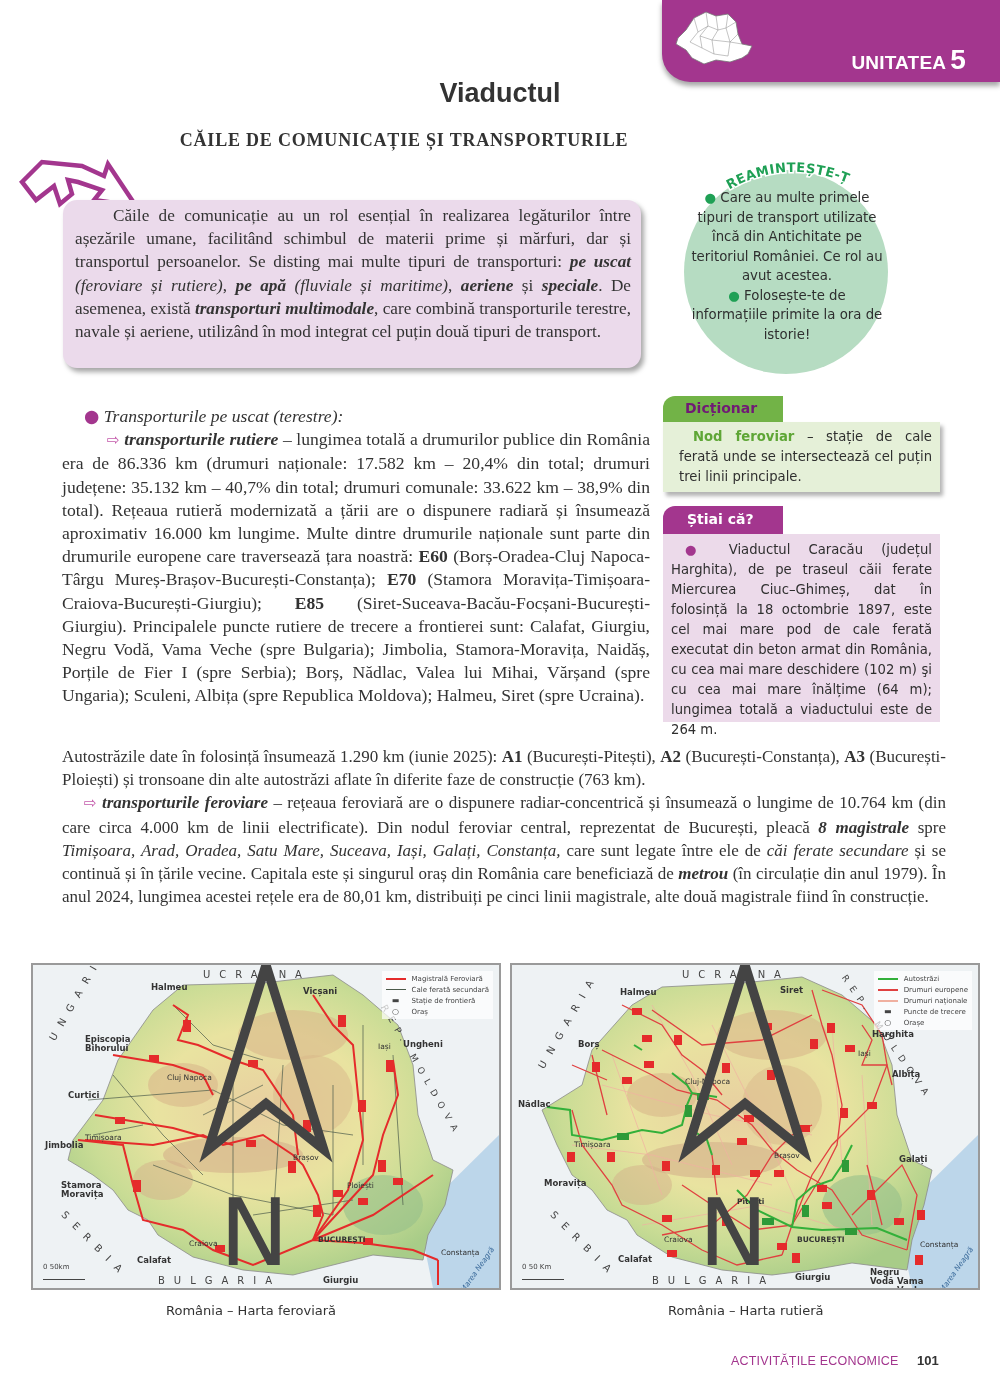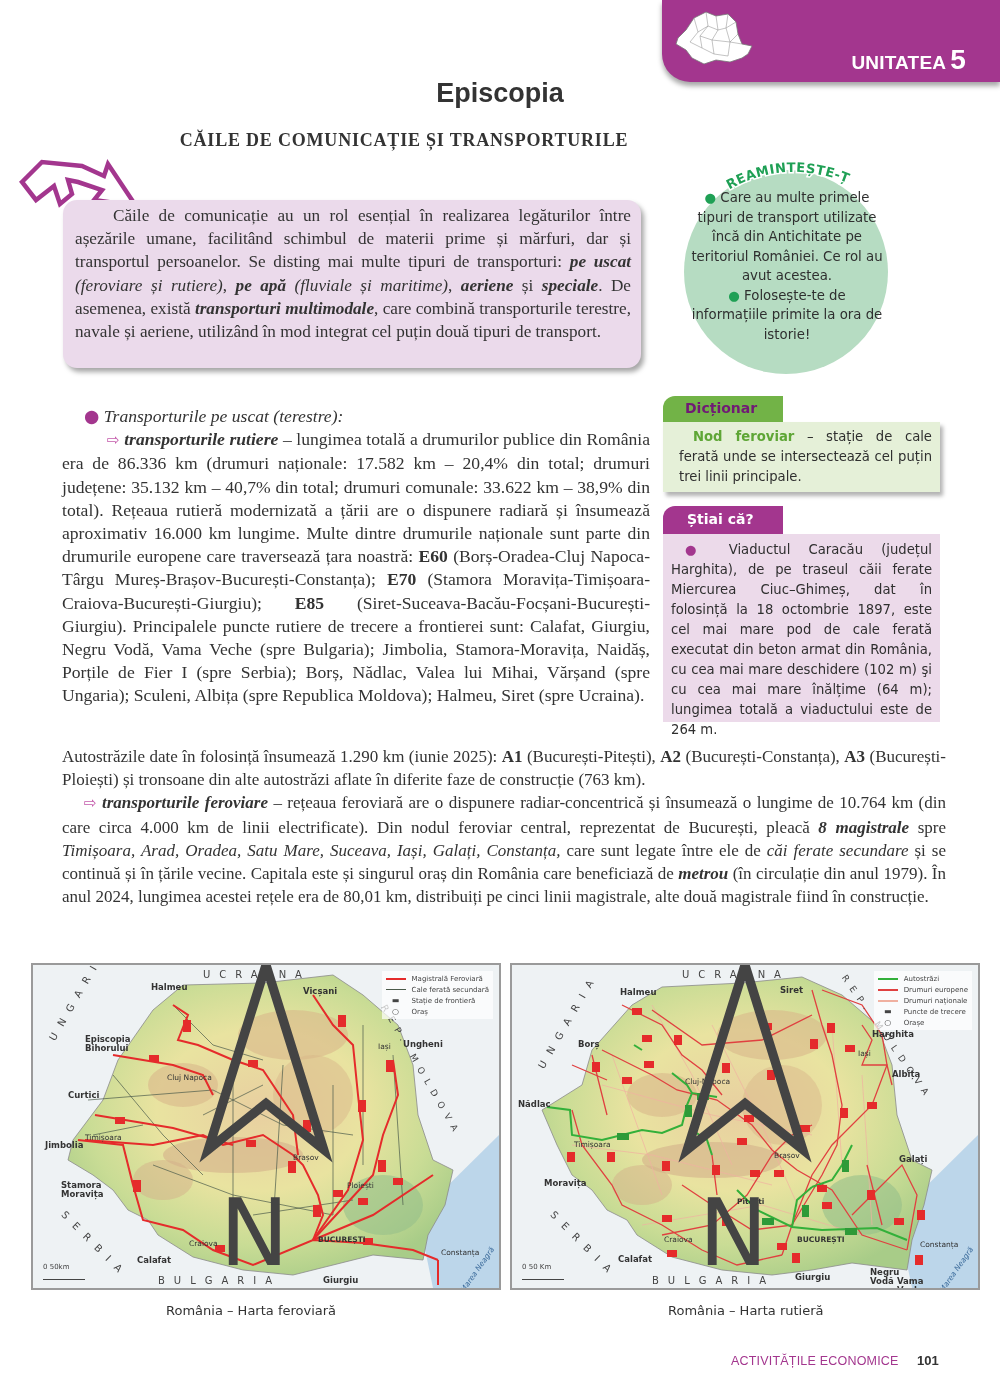--- a/index.html
+++ b/index.html
@@ -143,21 +143,21 @@
 <body>
 
 <div class="unit-banner">
   <svg class="unit-map" viewBox="0 0 82 60">
     <path d="M6 30 L14 22 L22 10 L34 4 L44 8 L56 6 L64 14 L66 26 L70 36 L80 38 L76 46 L70 50 L58 54 L44 52 L32 56 L20 50 L14 42 L4 36 Z" fill="#fff" stroke="#777" stroke-width="0.8"></path>
     <path d="M22 10 L26 24 L18 34 M34 4 L36 18 L28 28 L30 40 M44 8 L46 22 L40 32 L42 46 M56 6 L54 20 L58 34 L56 48 M26 24 L36 18 L46 22 L54 20 M18 34 L30 40 L42 46 L56 48 M64 14 L54 20 M66 26 L58 34 L70 36 M28 28 L40 32 L58 34" fill="none" stroke="#888" stroke-width="0.5"></path>
   </svg>
   <div class="unit-label"><span>UNITATEA</span><span class="unit-number">5</span></div>
 </div>
 
-<h1 class="page-title">Episcopia</h1>
+<h1 class="page-title">Viaductul</h1>
 <h2 class="section-title">CĂILE DE COMUNICAȚIE ȘI TRANSPORTURILE</h2>
 
 <svg class="arrow-icon" viewBox="0 0 124 60">
   <path d="M8 32 L28 12 L68 16 L90 26 L94 14 L122 56 L80 50 L88 40 L64 32 L54 30 L58 44 L46 54 L40 36 L22 50 Z" fill="none" stroke="#a3368e" stroke-width="4.5" stroke-linejoin="miter"></path>
 </svg>
 
 <div class="intro-box">
   <span class="indent"></span><span>Căile de comunicație au un rol esențial în realizarea legăturilor între așezările umane, facilitând schimbul de materii prime și mărfuri, dar și transportul persoanelor. Se disting mai multe tipuri de transporturi: </span><b><i>pe uscat</i></b><i> (feroviare și rutiere)</i><span>, </span><b><i>pe apă</i></b><i> (fluviale și maritime)</i><span>, </span><b><i>aeriene</i></b><span> și </span><b><i>speciale</i></b><span>. De asemenea, există </span><b><i>transporturi multimodale</i></b><span>, care combină transporturile terestre, navale și aeriene, utilizând în mod integrat cel puțin două tipuri de transport.</span>
 </div>
 

